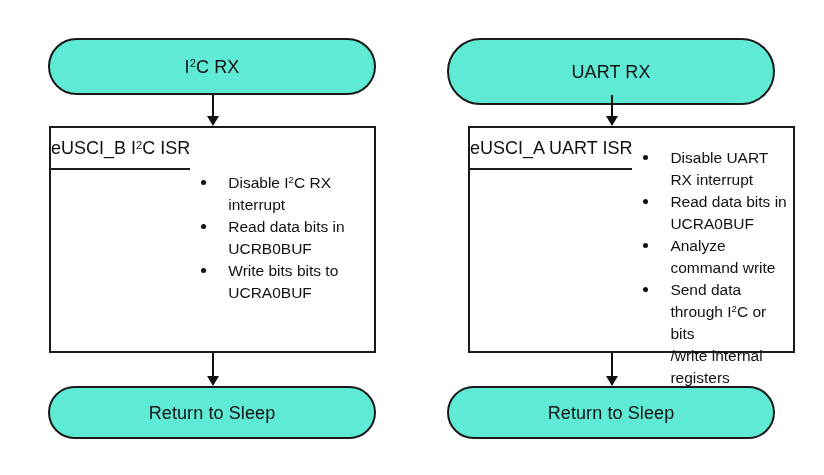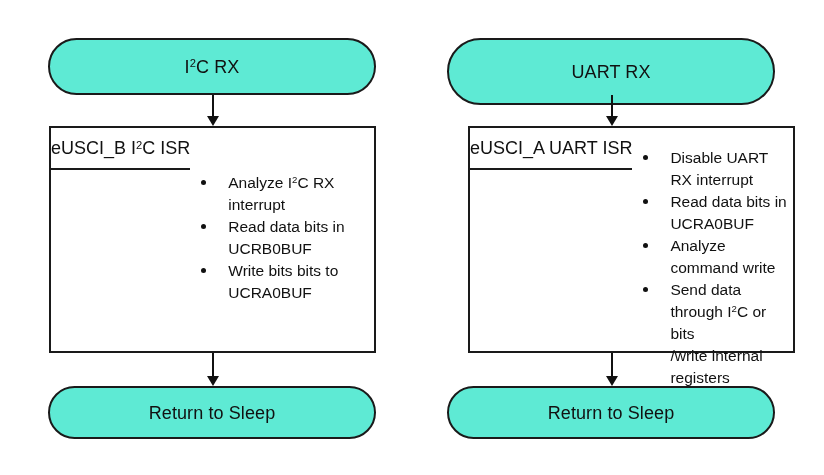--- a/index.html
+++ b/index.html
@@ -151,21 +151,21 @@
     <div class="head"></div>
   </div>
 
   <div class="node process" style="left:49px; top:126px; width:327px; height:227px;">
     <div class="process-header">
       <span class="hdr-label"><span>eUSCI_B I</span><sup>2</sup><span>C ISR</span></span>
     </div>
     <div class="process-body">
       <ul class="bullets left-list">
         <li>
-          <span class="dot"></span><span>Analyze I</span><sup>2</sup><span>C RX interrupt</span>
+          <span class="dot"></span><span>Disable I</span><sup>2</sup><span>C RX interrupt</span>
         </li>
         <li>
           <span class="dot"></span><span>Read data bits in UCRB0BUF</span><sup></sup><span></span>
         </li>
         <li>
           <span class="dot"></span><span>Write bits bits to UCRA0BUF</span><sup></sup><span></span>
         </li>
       </ul>
     </div>
   </div>

